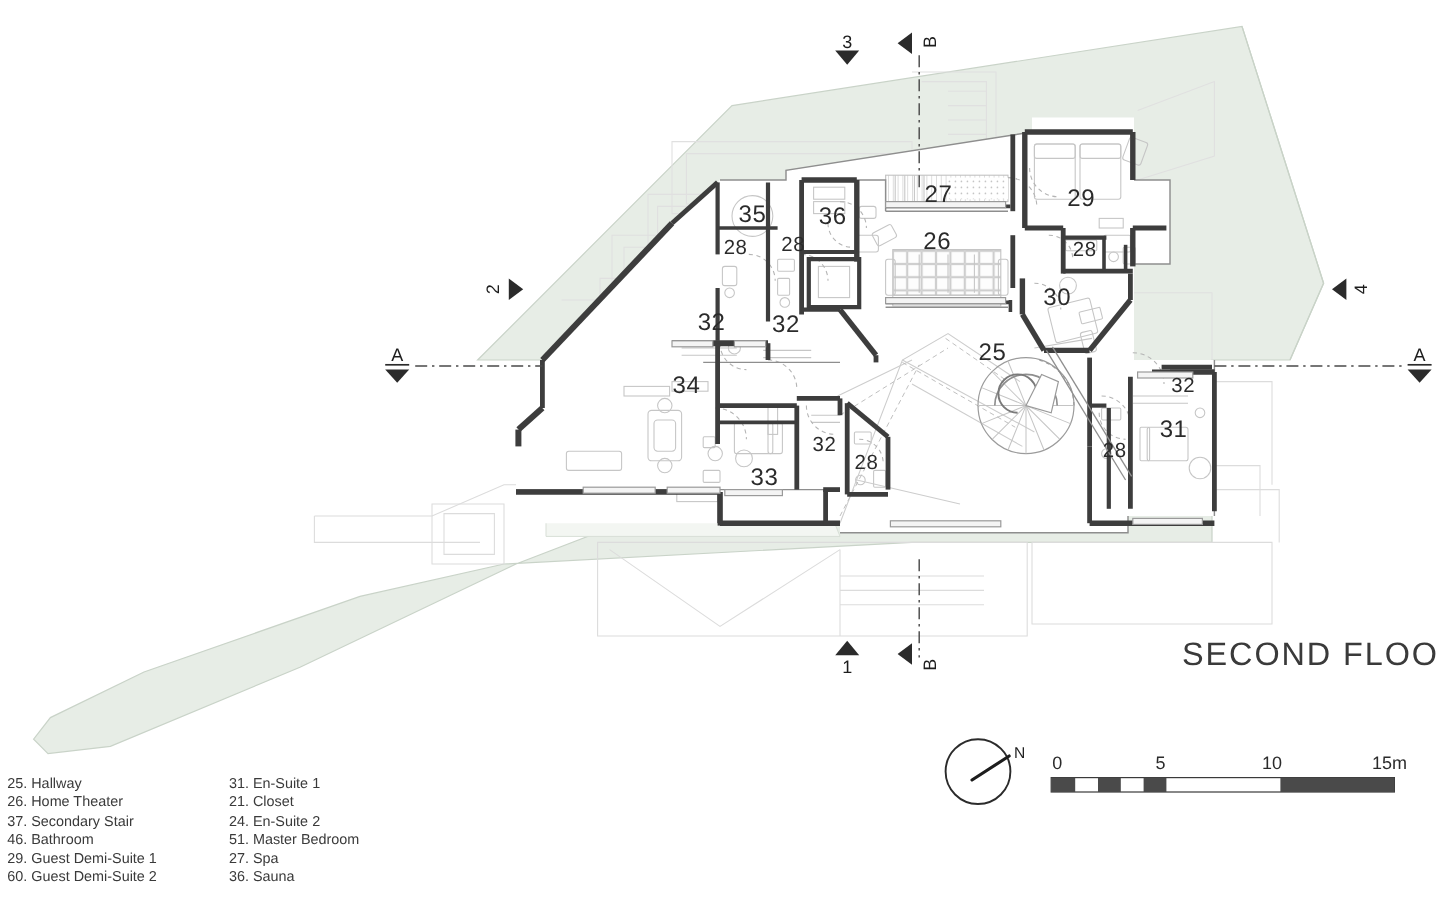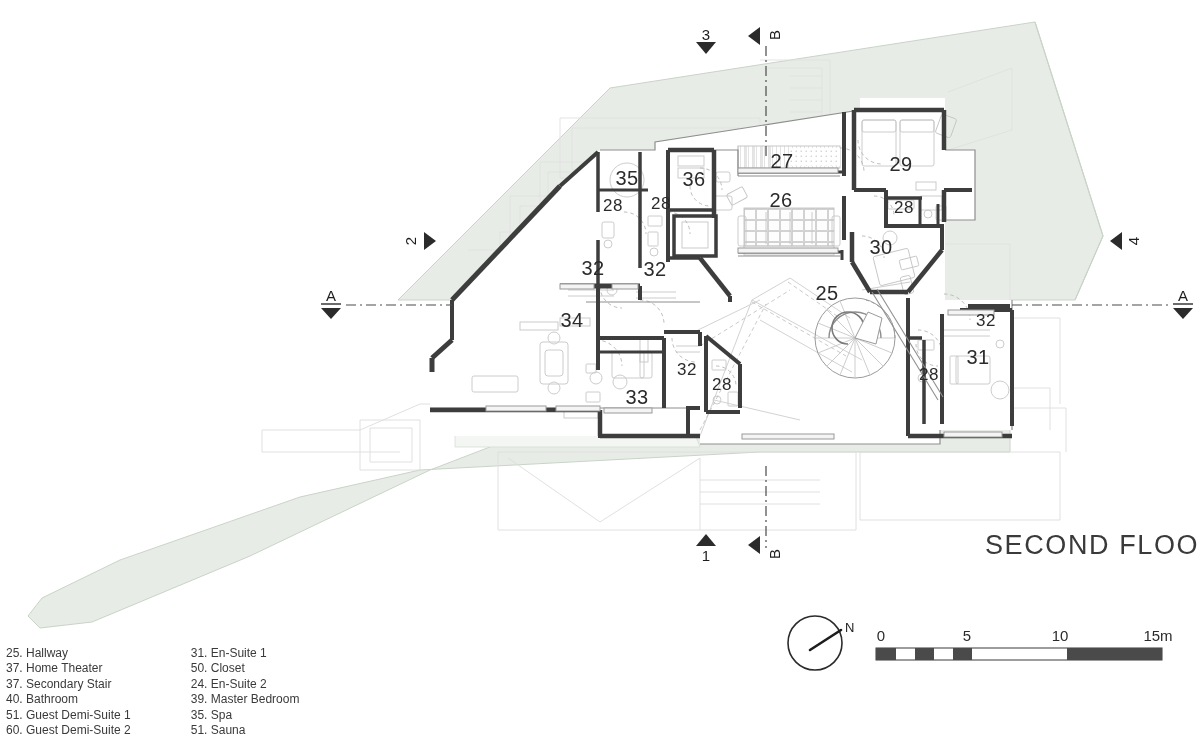--- a/index.html
+++ b/index.html
@@ -453,29 +453,29 @@
     <rect x="915" y="648" width="19" height="12" fill="#4a4a4a"></rect>
     <rect x="953" y="648" width="19" height="12" fill="#4a4a4a"></rect>
     <rect x="1067" y="648" width="95" height="12" fill="#4a4a4a"></rect>
   </g>
 
 </svg>
 
 <div class="legend">
   <ul>
     <li>25. Hallway</li>
-    <li>37. Home Theater</li>
+    <li>26. Home Theater</li>
     <li>37. Secondary Stair</li>
-    <li>40. Bathroom</li>
-    <li>51. Guest Demi-Suite 1</li>
+    <li>46. Bathroom</li>
+    <li>29. Guest Demi-Suite 1</li>
     <li>60. Guest Demi-Suite 2</li>
   </ul>
   <ul>
     <li>31. En-Suite 1</li>
-    <li>50. Closet</li>
+    <li>21. Closet</li>
     <li>24. En-Suite 2</li>
-    <li>39. Master Bedroom</li>
-    <li>35. Spa</li>
-    <li>51. Sauna</li>
+    <li>51. Master Bedroom</li>
+    <li>27. Spa</li>
+    <li>36. Sauna</li>
   </ul>
 </div>
 
 </div>
 
 </body></html>

